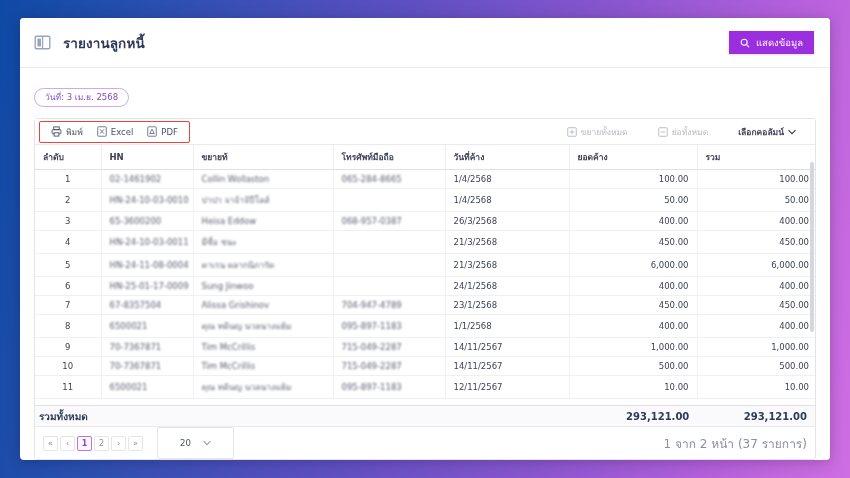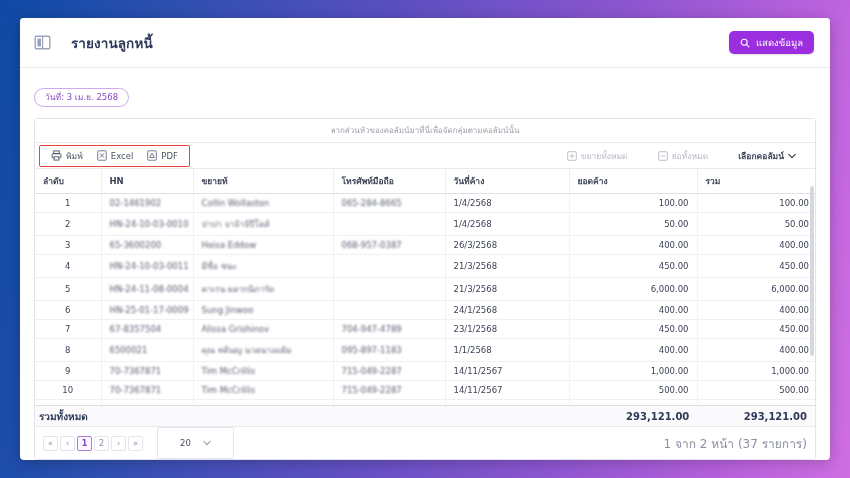--- a/index.html
+++ b/index.html
@@ -35,37 +35,37 @@
   
   .page-header {
     height: 50px;
     flex: 0 0 50px;
     display: flex;
     align-items: center;
     padding: 0 16px 0 14px;
     border-bottom: 1px solid #e9e9ef;
     background: #fff;
   }
-  .header-left { display: flex; align-items: center; gap: 20px; }
+  .header-left { display: flex; align-items: center; gap: 12px; }
   .report-icon { width: 17px; height: 17px; display: block; }
   .page-title {
     font-size: 13.5px;
     font-weight: bold;
     color: #2e3a59;
     letter-spacing: 0.1px;
   }
   .header-spacer { flex: 1; }
   .btn-primary {
     display: inline-flex;
     align-items: center;
     gap: 6px;
     background: #9b2fe0;
     color: #fff;
     border: none;
-    border-radius: 5px;
+    border-radius: 0;
     height: 23px;
     padding: 0 11px;
     font-size: 9.5px;
     font-family: inherit;
     cursor: pointer;
     box-shadow: 0 1px 2px rgba(0,0,0,0.12);
   }
   .btn-primary svg { display: block; }
 
   
@@ -329,21 +329,20 @@
   </div>
 
   <div class="page-body">
 
     <div class="filter-row">
       <span class="date-chip">วันที่: 3 เม.ย. 2568</span>
     </div>
 
     <div class="grid-panel">
 
-      <div class="group-bar">ลากส่วนหัวของคอลัมน์มาที่นี่เพื่อจัดกลุ่มตามคอลัมน์นั้น</div>
 
       <div class="toolbar">
         <div class="toolbar-left">
           <button class="tb-btn">
             <span>
               <svg width="11" height="11" viewBox="0 0 12 12" fill="none" xmlns="http://www.w3.org/2000/svg">
                 <rect x="3" y="1" width="6" height="3" stroke="#4b5263" stroke-width="1"></rect>
                 <rect x="1.2" y="4" width="9.6" height="4.6" rx="0.8" stroke="#4b5263" stroke-width="1"></rect>
                 <rect x="3.4" y="7.4" width="5.2" height="3.6" stroke="#4b5263" stroke-width="1" fill="#fff"></rect>
               </svg>

